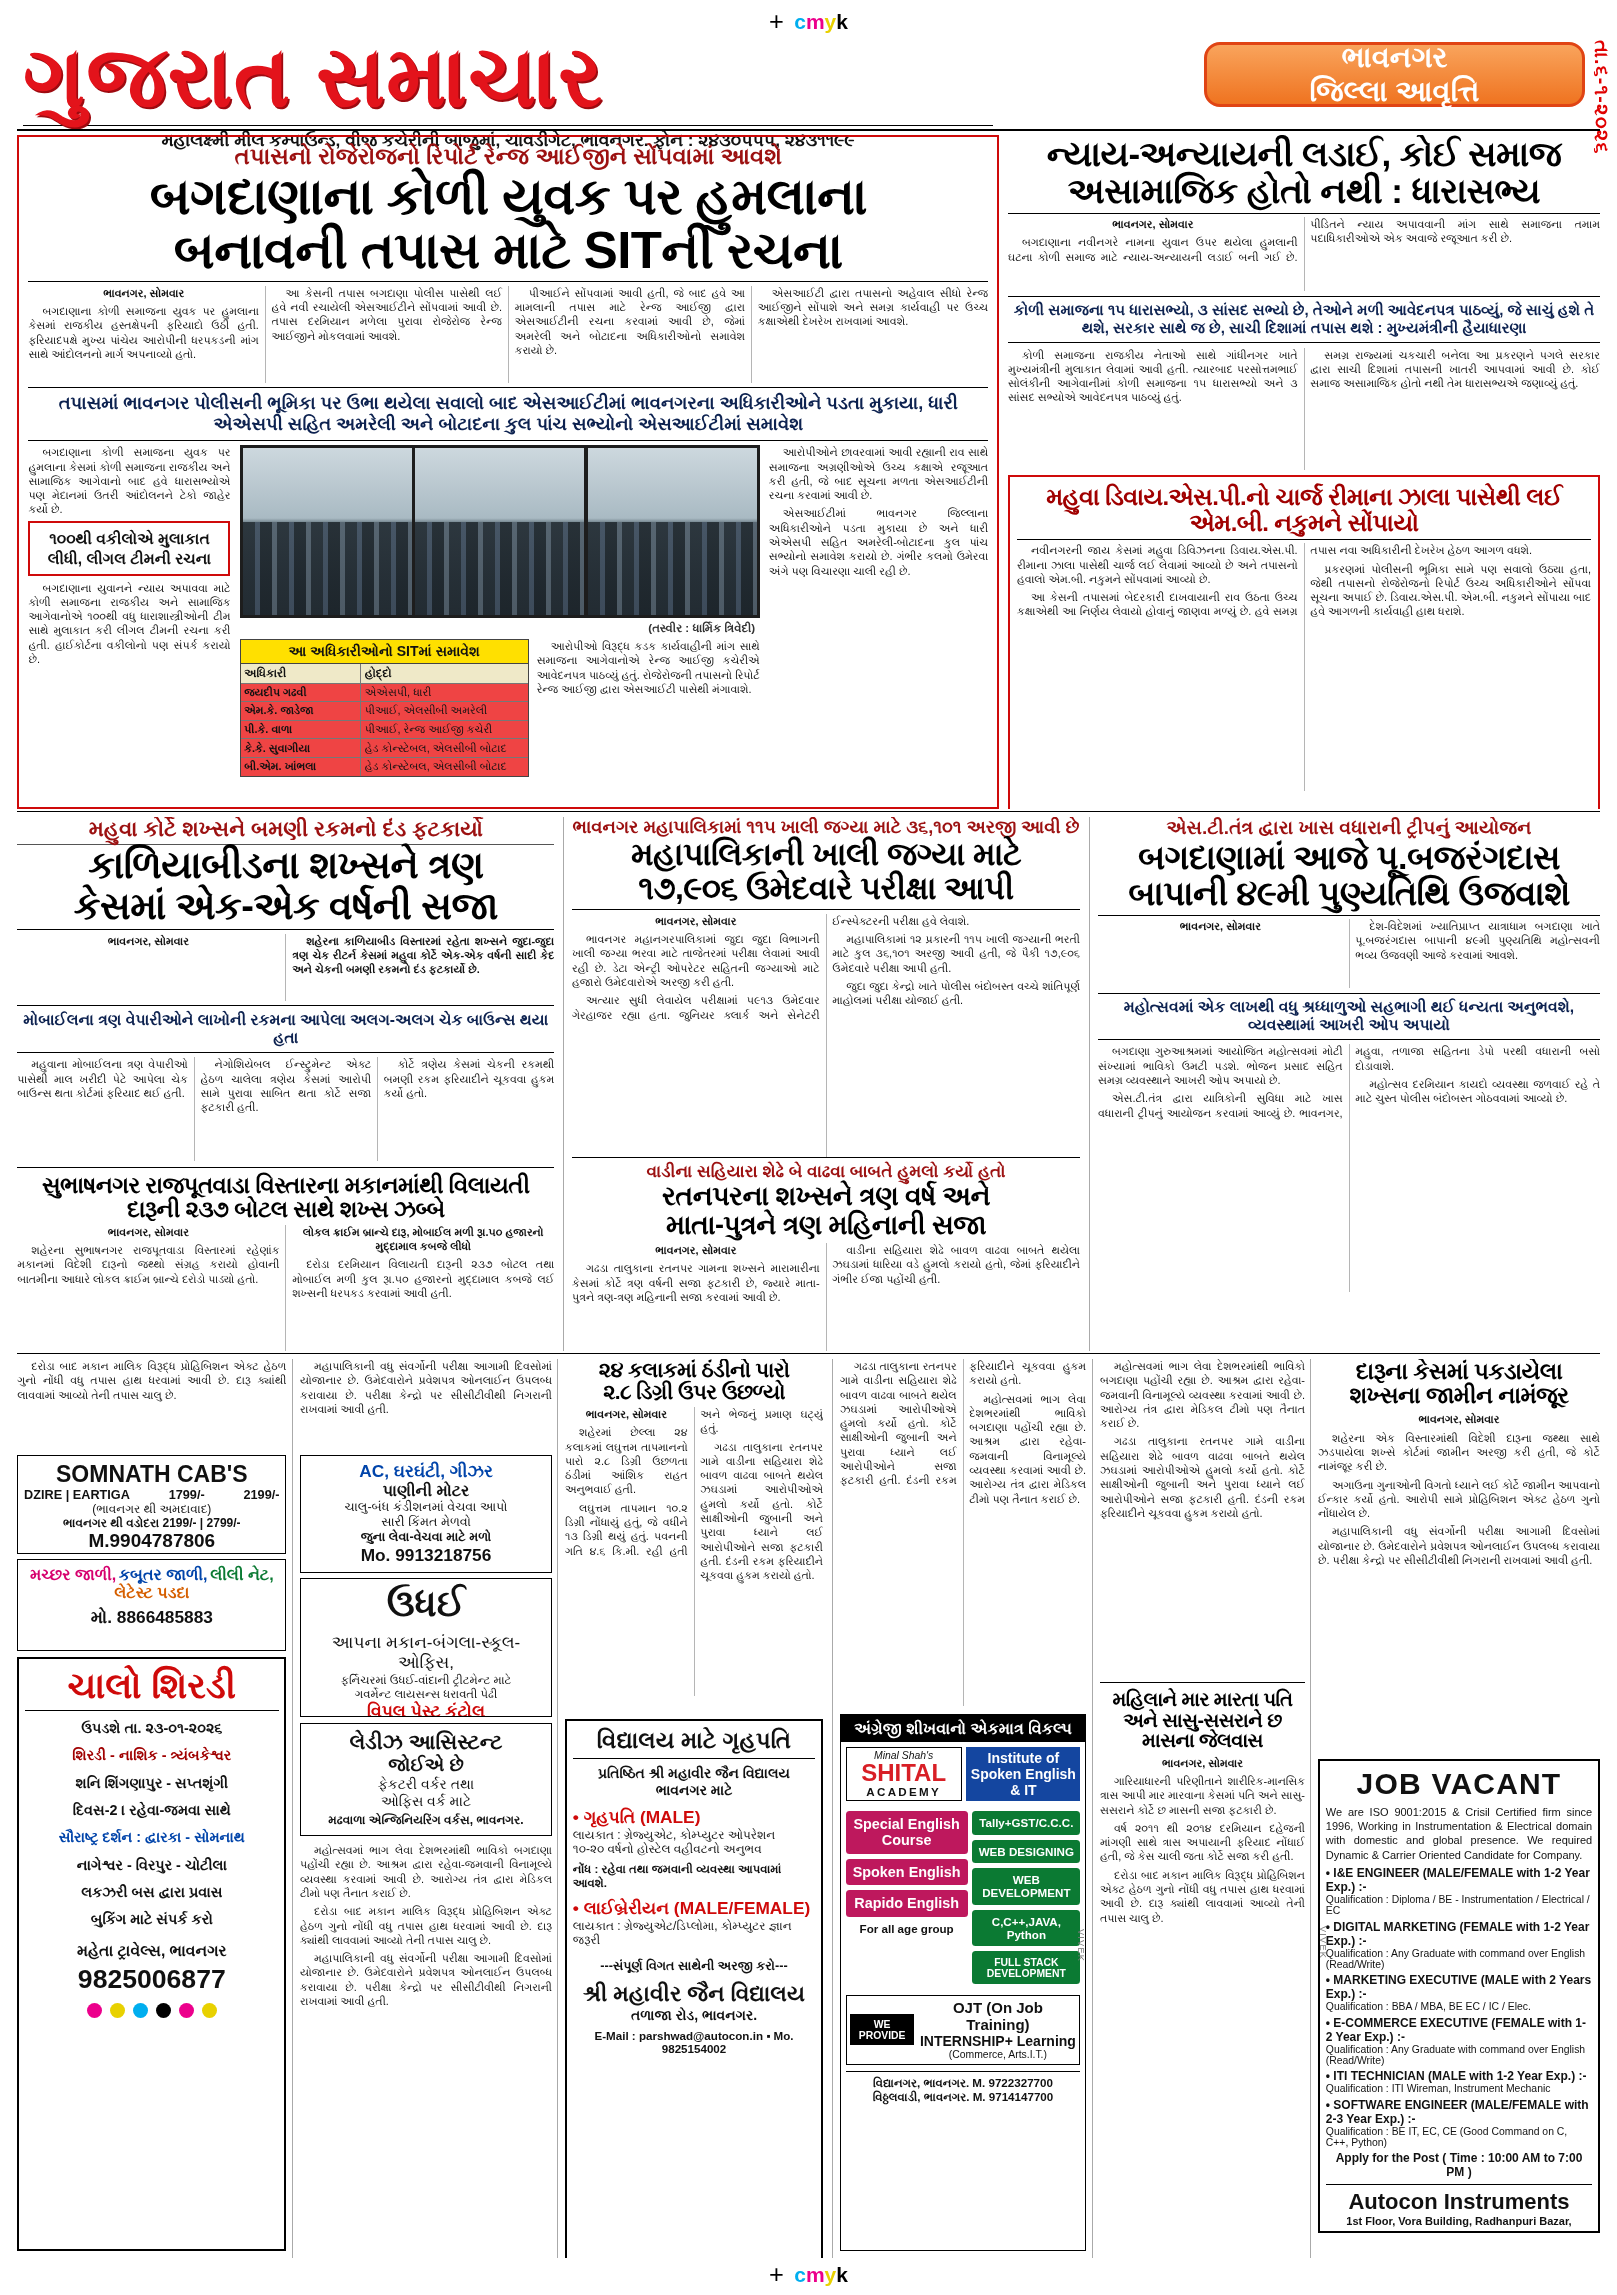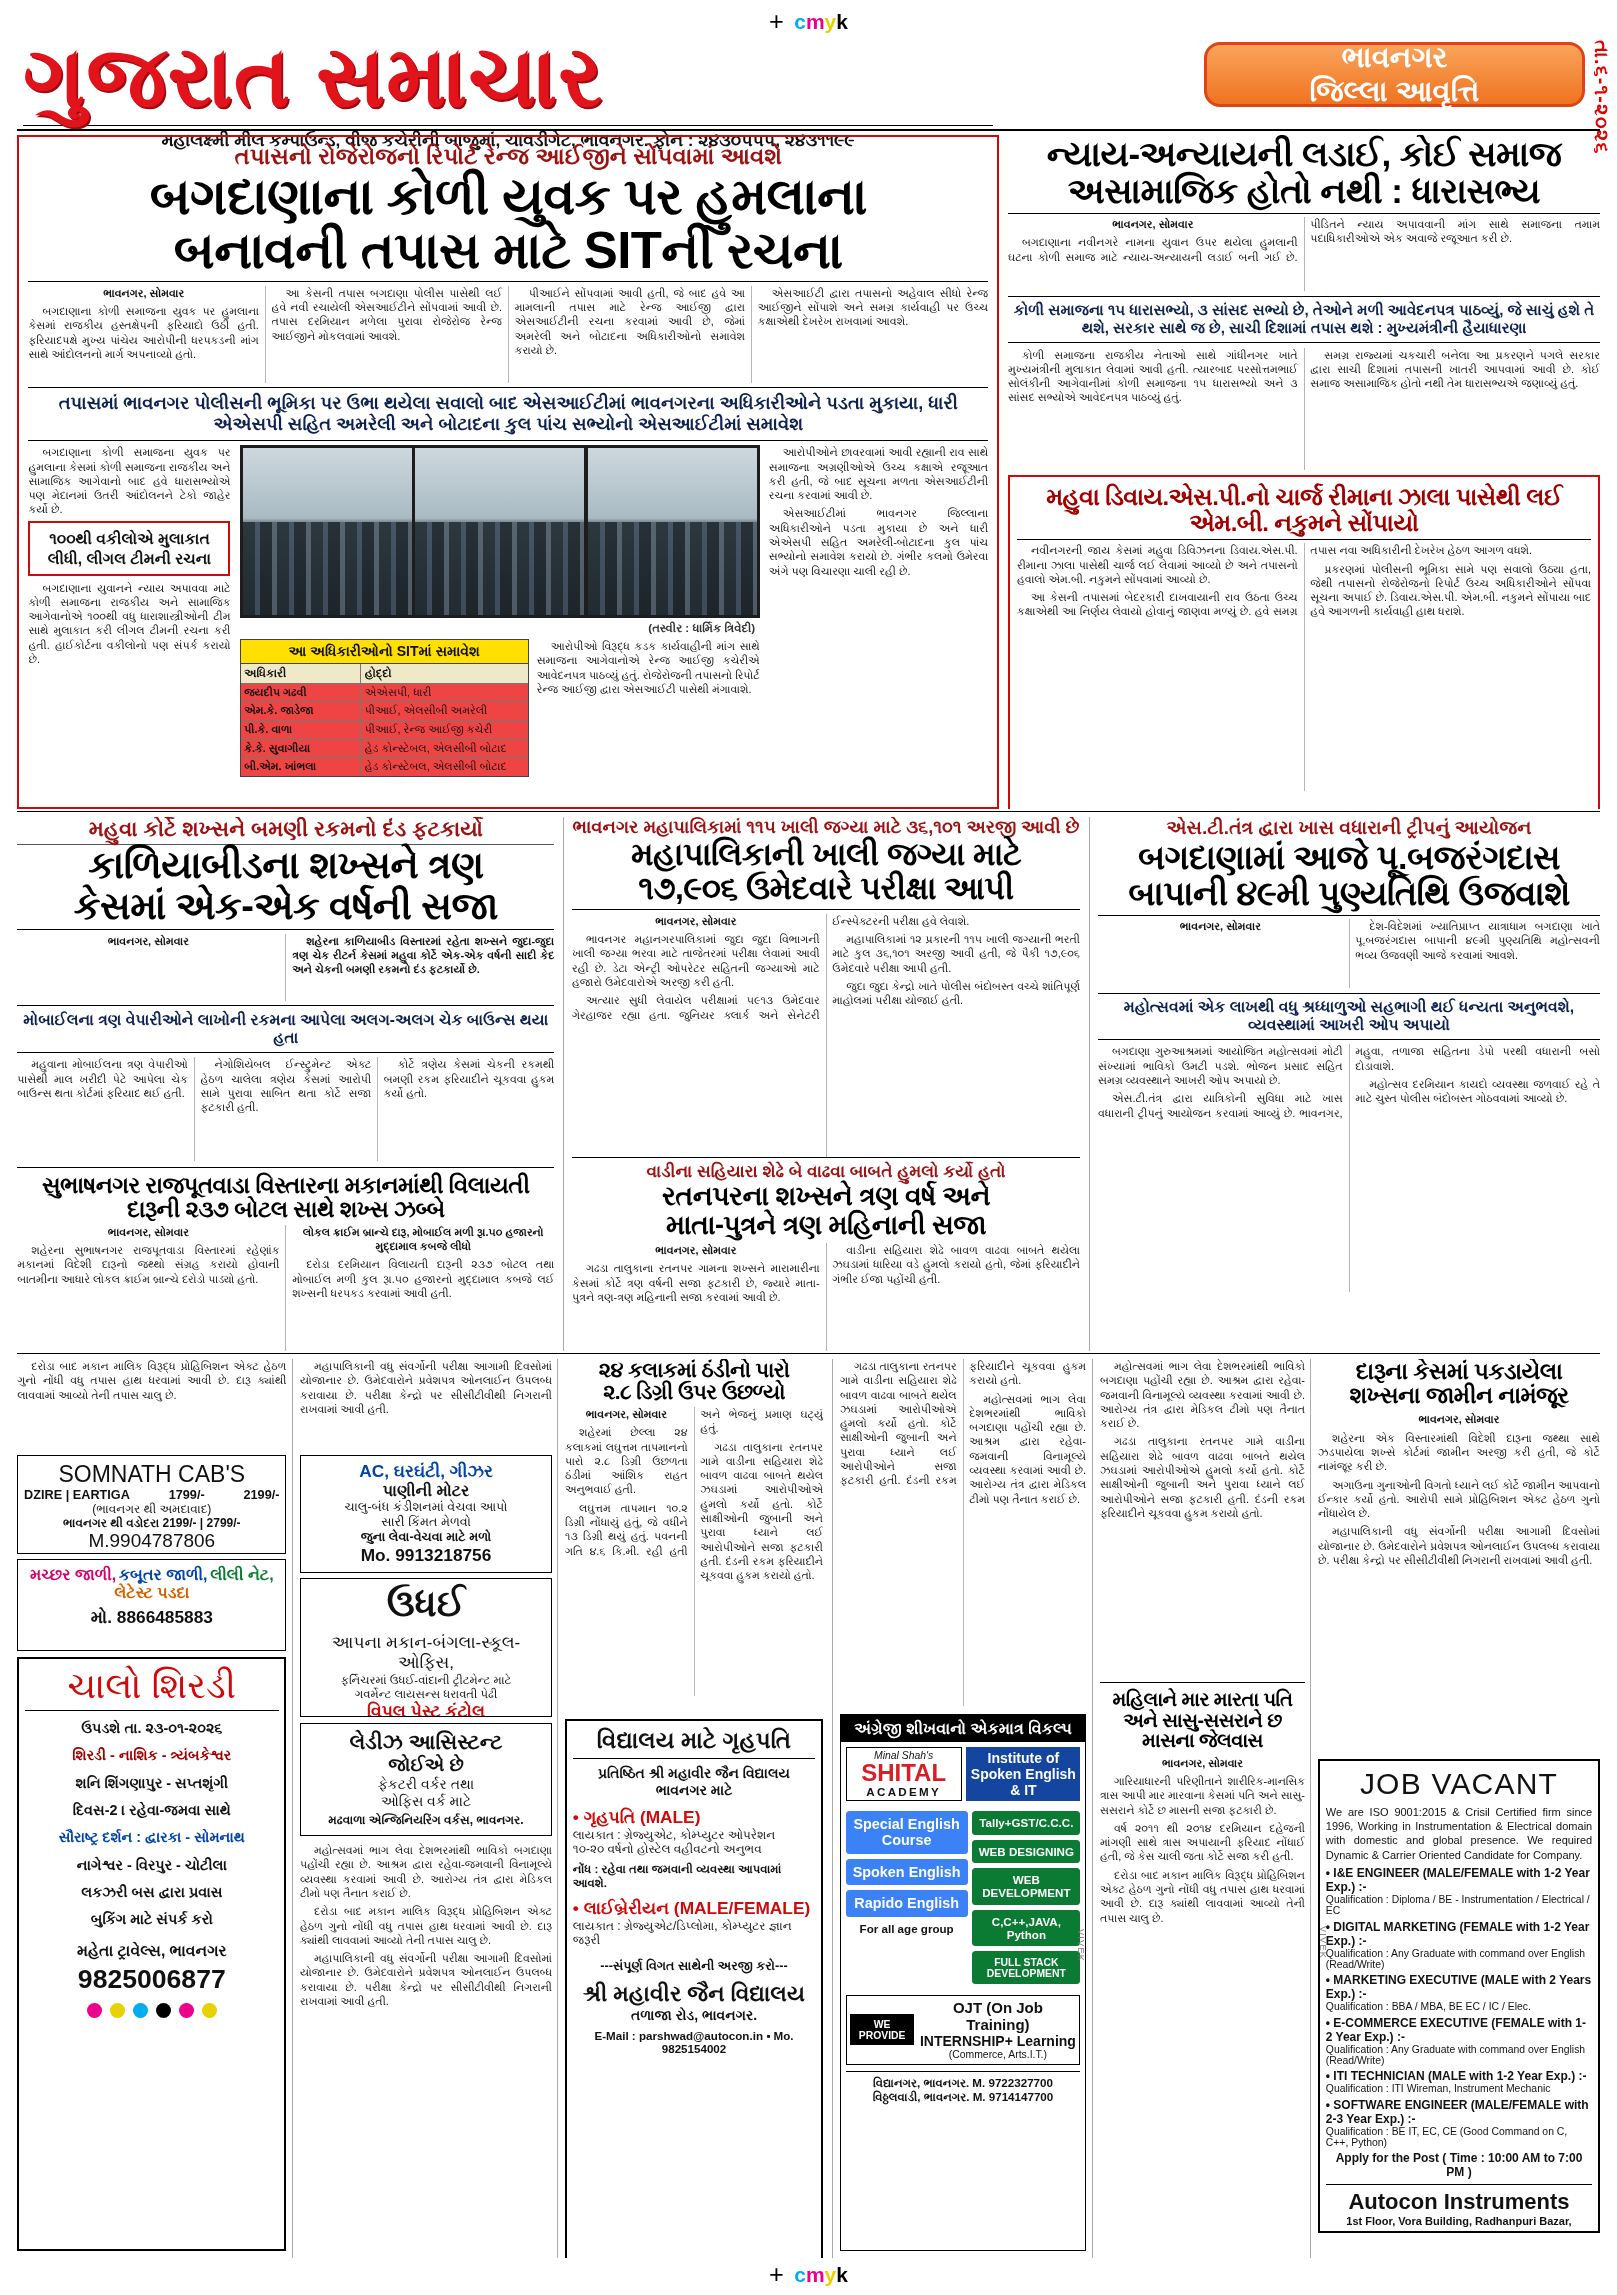--- a/index.html
+++ b/index.html
@@ -39,23 +39,23 @@
   .photo-cap{font-size:11.6px;font-weight:bold;color:#333;text-align:right;padding:2.3px 4.6px 0}
   
   .off{border:1.2px solid #444;background:#ef4444}
   .off-title{background:#ffe000;font-weight:900;text-align:center;font-size:14px;padding:2.9px;border-bottom:1.2px solid #444}
   .off-head{display:flex;background:#efe9c8;font-weight:bold;font-size:11.6px}
   .off-row{display:flex;border-top:0.6px solid #777;font-size:11px}
   .off-c1{width:42%;border-right:0.6px solid #777;padding:2.3px 3.5px;font-weight:bold}
   .off-c2{flex:1;padding:2.3px 3.5px}
   
   .ad{border:1.7px solid #000;padding:5.8px;overflow:hidden}
-  .ad-title{font-weight:400;text-align:center}
+  .ad-title{font-weight:700;text-align:center}
   .pill{color:#fff;font-weight:800;text-align:center;padding:5.2px 3.5px;margin:5.2px 0;border-radius:3.5px;font-size:14.4px}
-  .pill.red{background:#3b82f6}.pill.green{background:#0b7a33}
+  .pill.red{background:#be185d}.pill.green{background:#0b7a33}
   .blackbar{background:#000;color:#fff;font-weight:800;text-align:center;padding:4.6px 2.3px}
   .dotrow{display:flex;gap:8px;justify-content:center;margin-top:8px}
   .dot{width:15px;height:15px;border-radius:50%}
   .credit-v{position:absolute;writing-mode:vertical-rl;font-size:9.2px;color:#777;letter-spacing:1.2px}
   .colrule-l{border-left:0.6px solid #aaa}
 </style>
 </head>
 <body>
 
 <div class="page">

